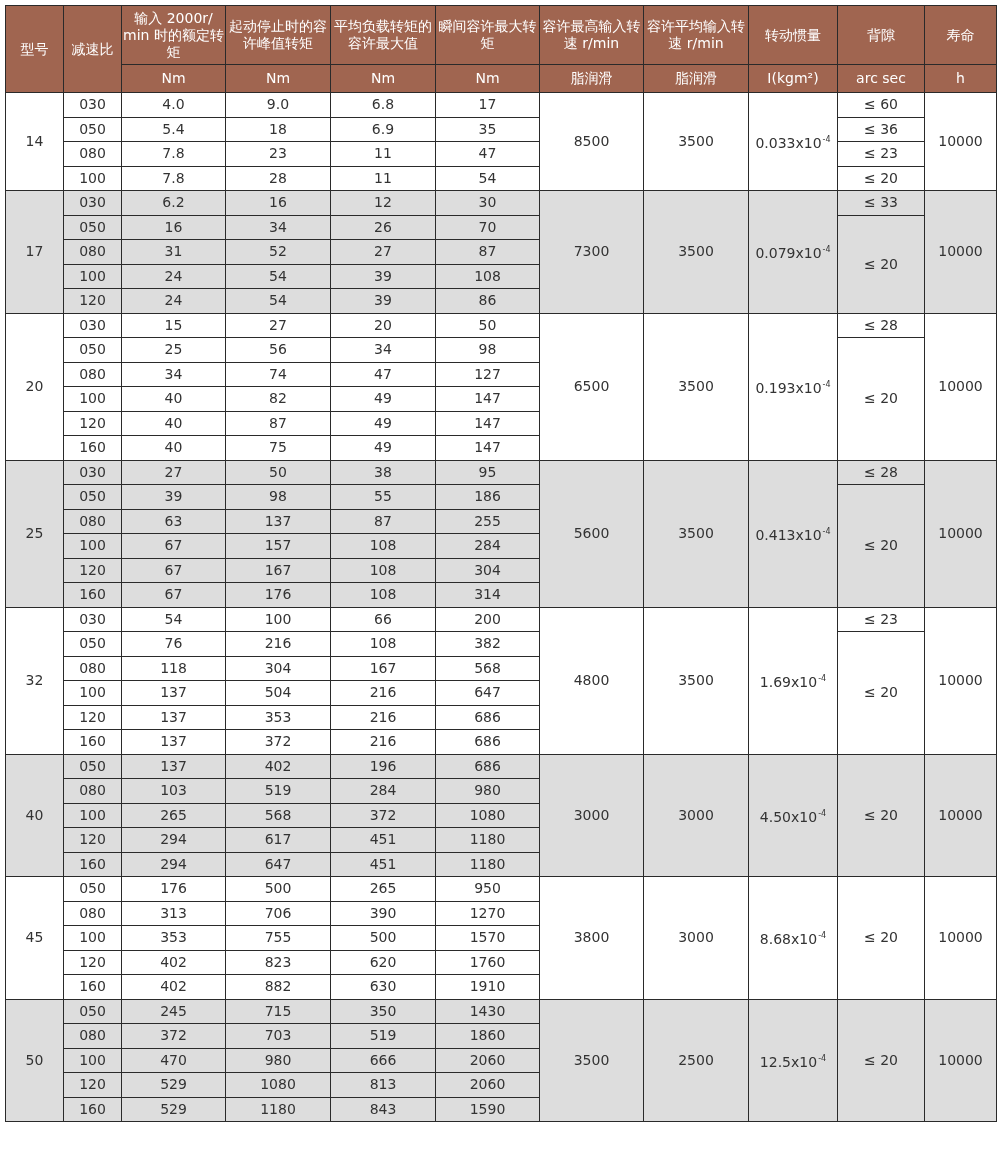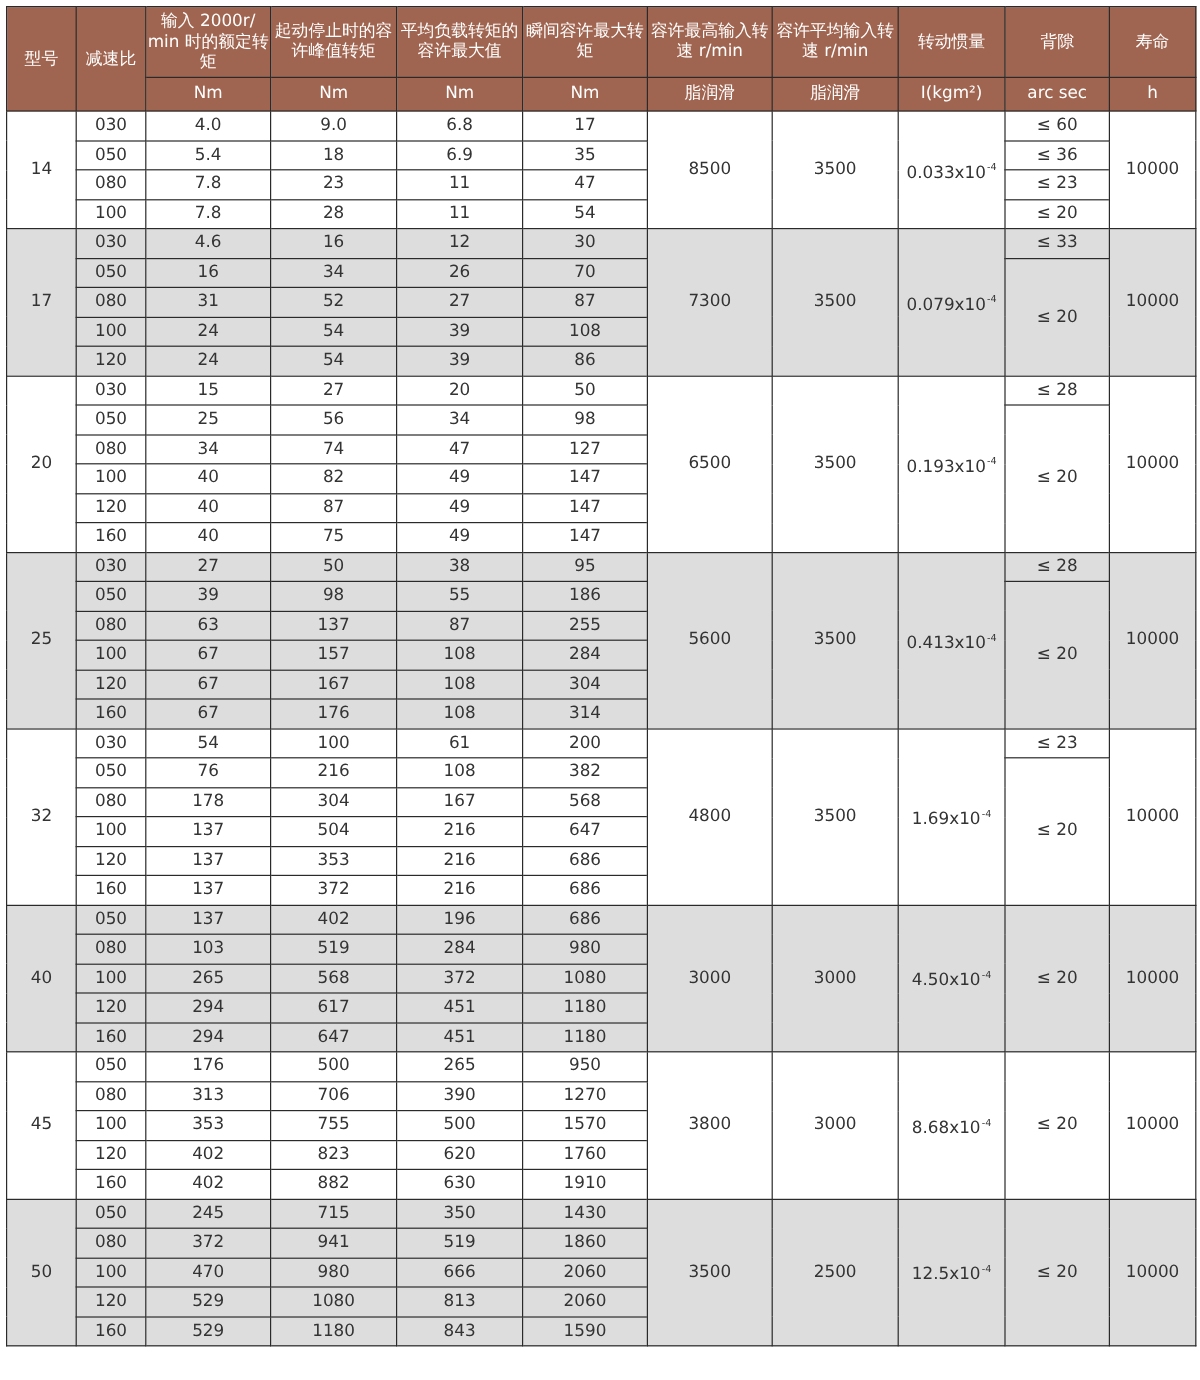--- a/index.html
+++ b/index.html
@@ -92,21 +92,21 @@
         <td>100</td>
         <td>7.8</td>
         <td>28</td>
         <td>11</td>
         <td>54</td>
         <td rowspan="1">≤ 20</td>
       </tr>
       <tr class="g">
         <td rowspan="5">17</td>
         <td>030</td>
-        <td>4.6</td>
+        <td>6.2</td>
         <td>16</td>
         <td>12</td>
         <td>30</td>
         <td rowspan="5">7300</td>
         <td rowspan="5">3500</td>
         <td rowspan="5"><span>0.079x10</span><sup>-4</sup></td>
         <td rowspan="1">≤ 33</td>
         <td rowspan="5">10000</td>
       </tr>
       <tr class="g">
@@ -234,39 +234,39 @@
         <td>67</td>
         <td>176</td>
         <td>108</td>
         <td>314</td>
       </tr>
       <tr class="w">
         <td rowspan="6">32</td>
         <td>030</td>
         <td>54</td>
         <td>100</td>
-        <td>61</td>
+        <td>66</td>
         <td>200</td>
         <td rowspan="6">4800</td>
         <td rowspan="6">3500</td>
         <td rowspan="6"><span>1.69x10</span><sup>-4</sup></td>
         <td rowspan="1">≤ 23</td>
         <td rowspan="6">10000</td>
       </tr>
       <tr class="w">
         <td>050</td>
         <td>76</td>
         <td>216</td>
         <td>108</td>
         <td>382</td>
         <td rowspan="5">≤ 20</td>
       </tr>
       <tr class="w">
         <td>080</td>
-        <td>178</td>
+        <td>118</td>
         <td>304</td>
         <td>167</td>
         <td>568</td>
       </tr>
       <tr class="w">
         <td>100</td>
         <td>137</td>
         <td>504</td>
         <td>216</td>
         <td>647</td>
@@ -376,21 +376,21 @@
         <td>1430</td>
         <td rowspan="5">3500</td>
         <td rowspan="5">2500</td>
         <td rowspan="5"><span>12.5x10</span><sup>-4</sup></td>
         <td rowspan="5">≤ 20</td>
         <td rowspan="5">10000</td>
       </tr>
       <tr class="g">
         <td>080</td>
         <td>372</td>
-        <td>941</td>
+        <td>703</td>
         <td>519</td>
         <td>1860</td>
       </tr>
       <tr class="g">
         <td>100</td>
         <td>470</td>
         <td>980</td>
         <td>666</td>
         <td>2060</td>
       </tr>

